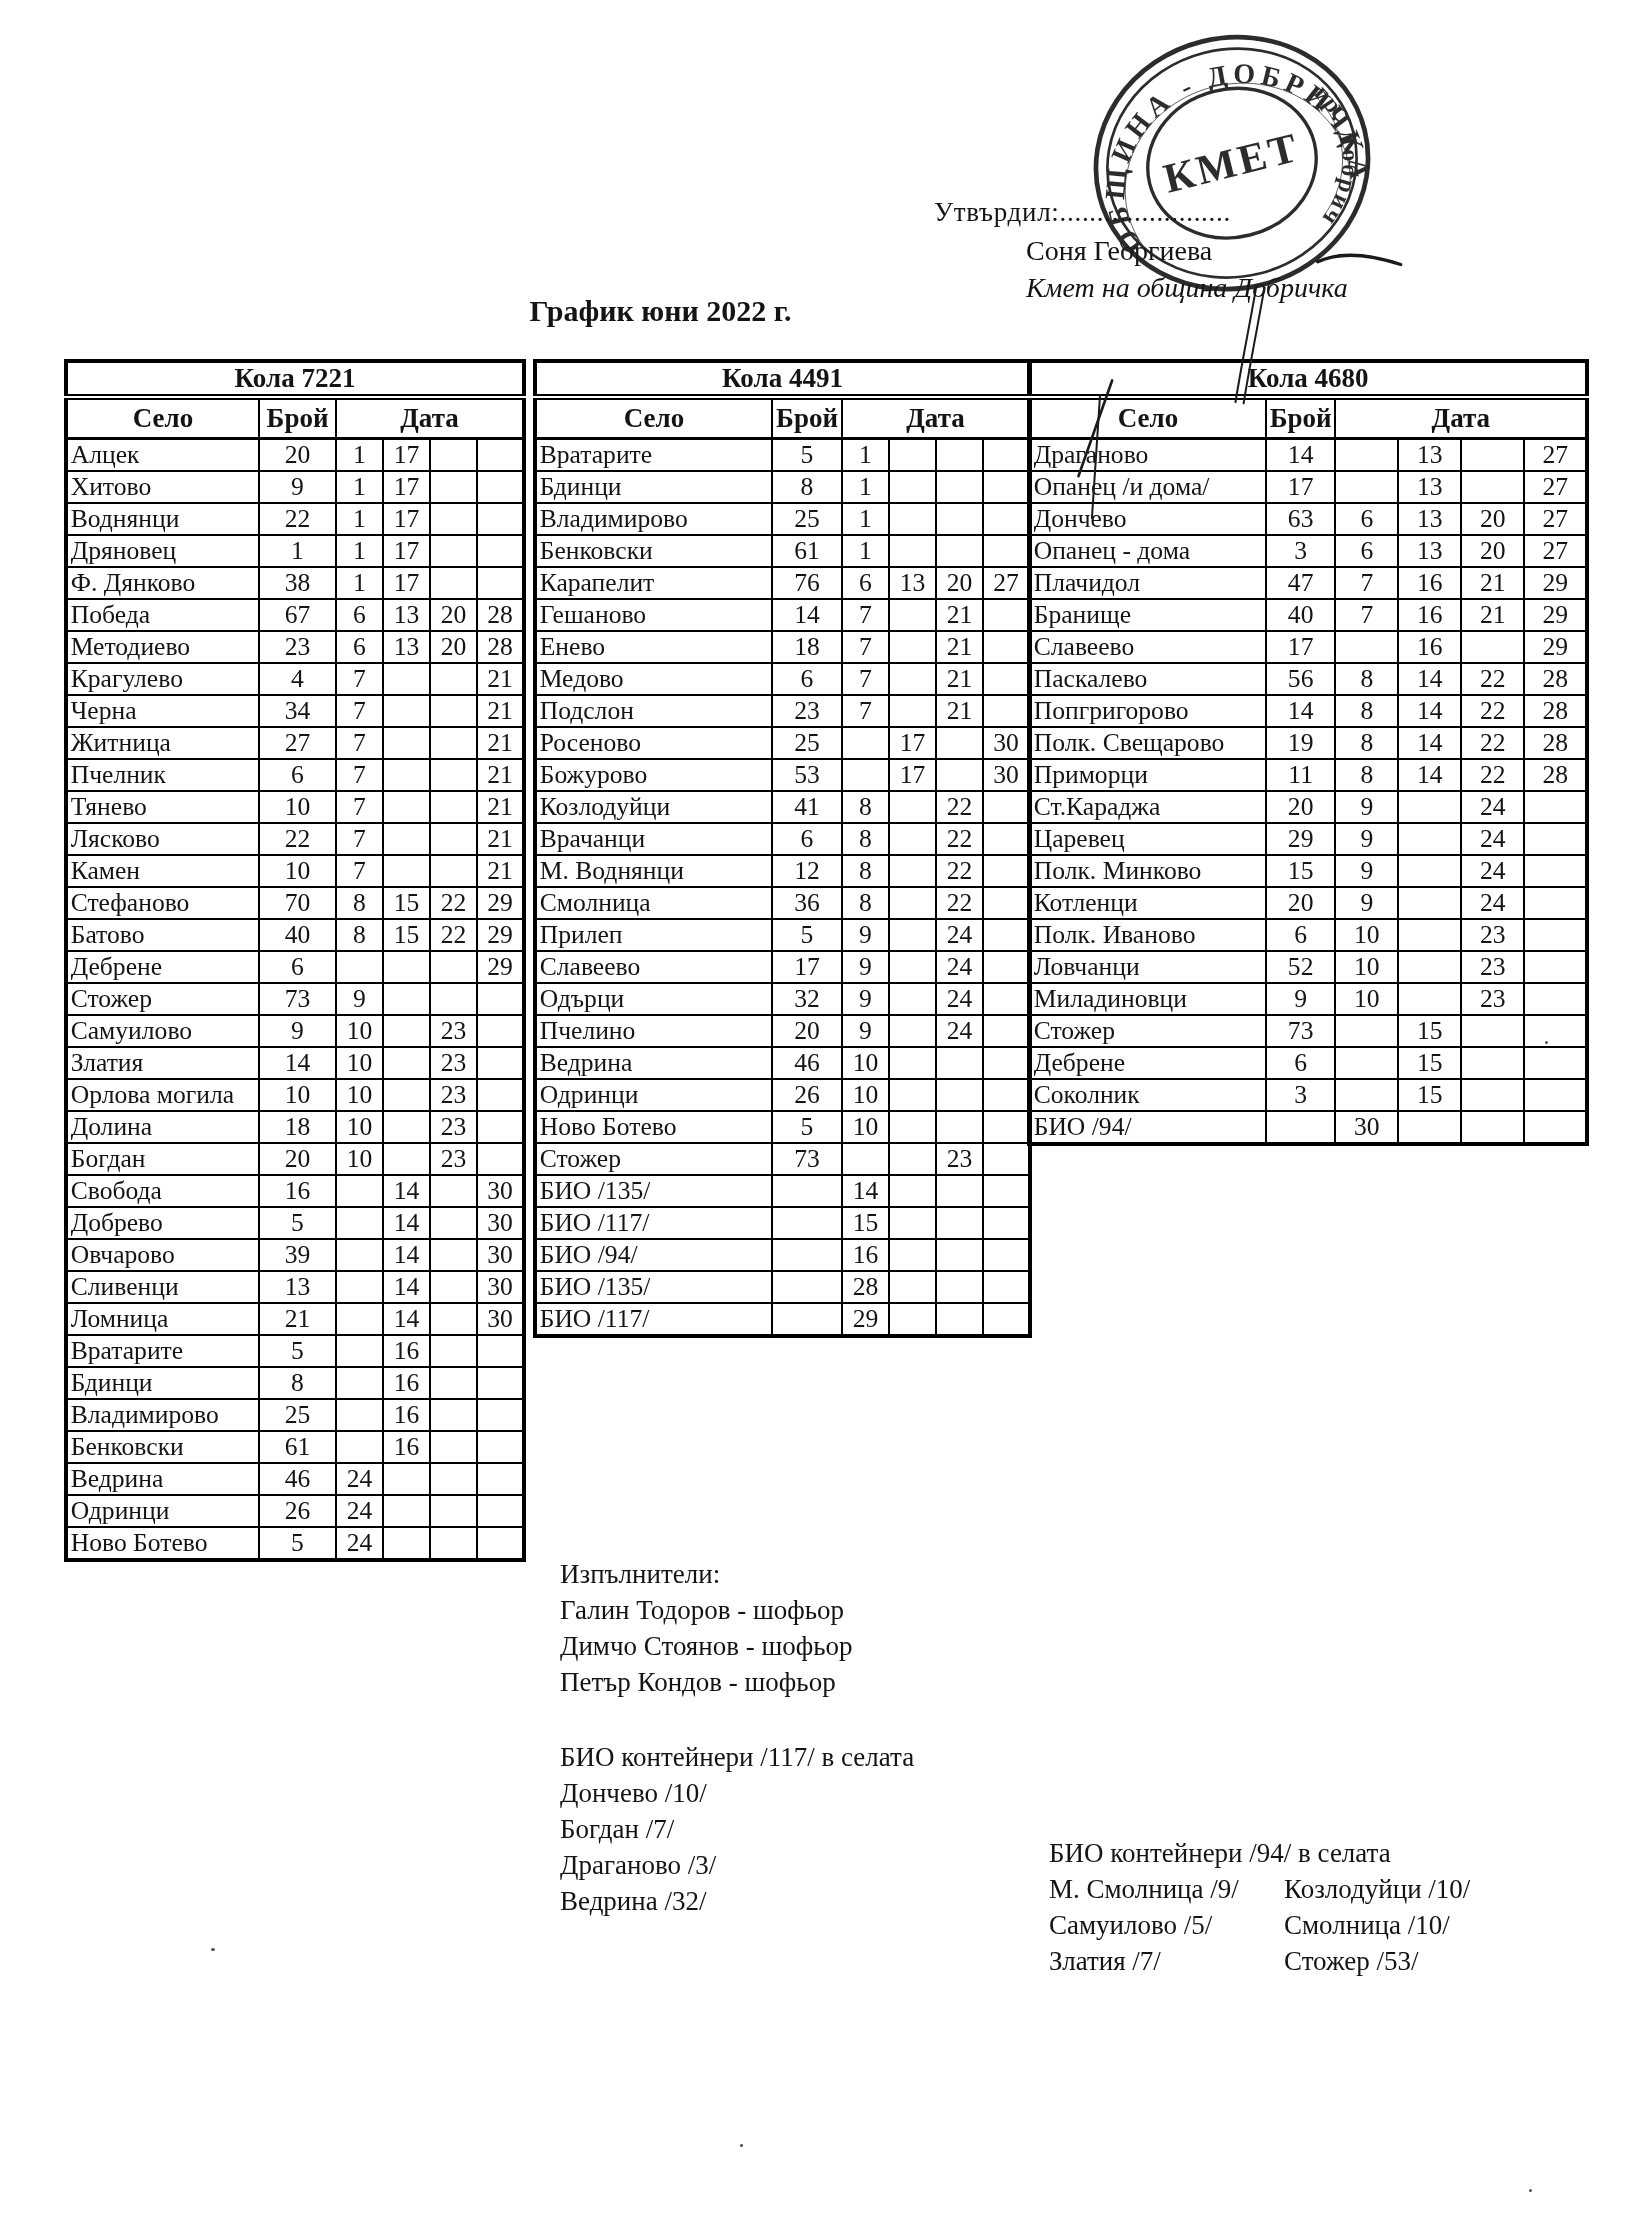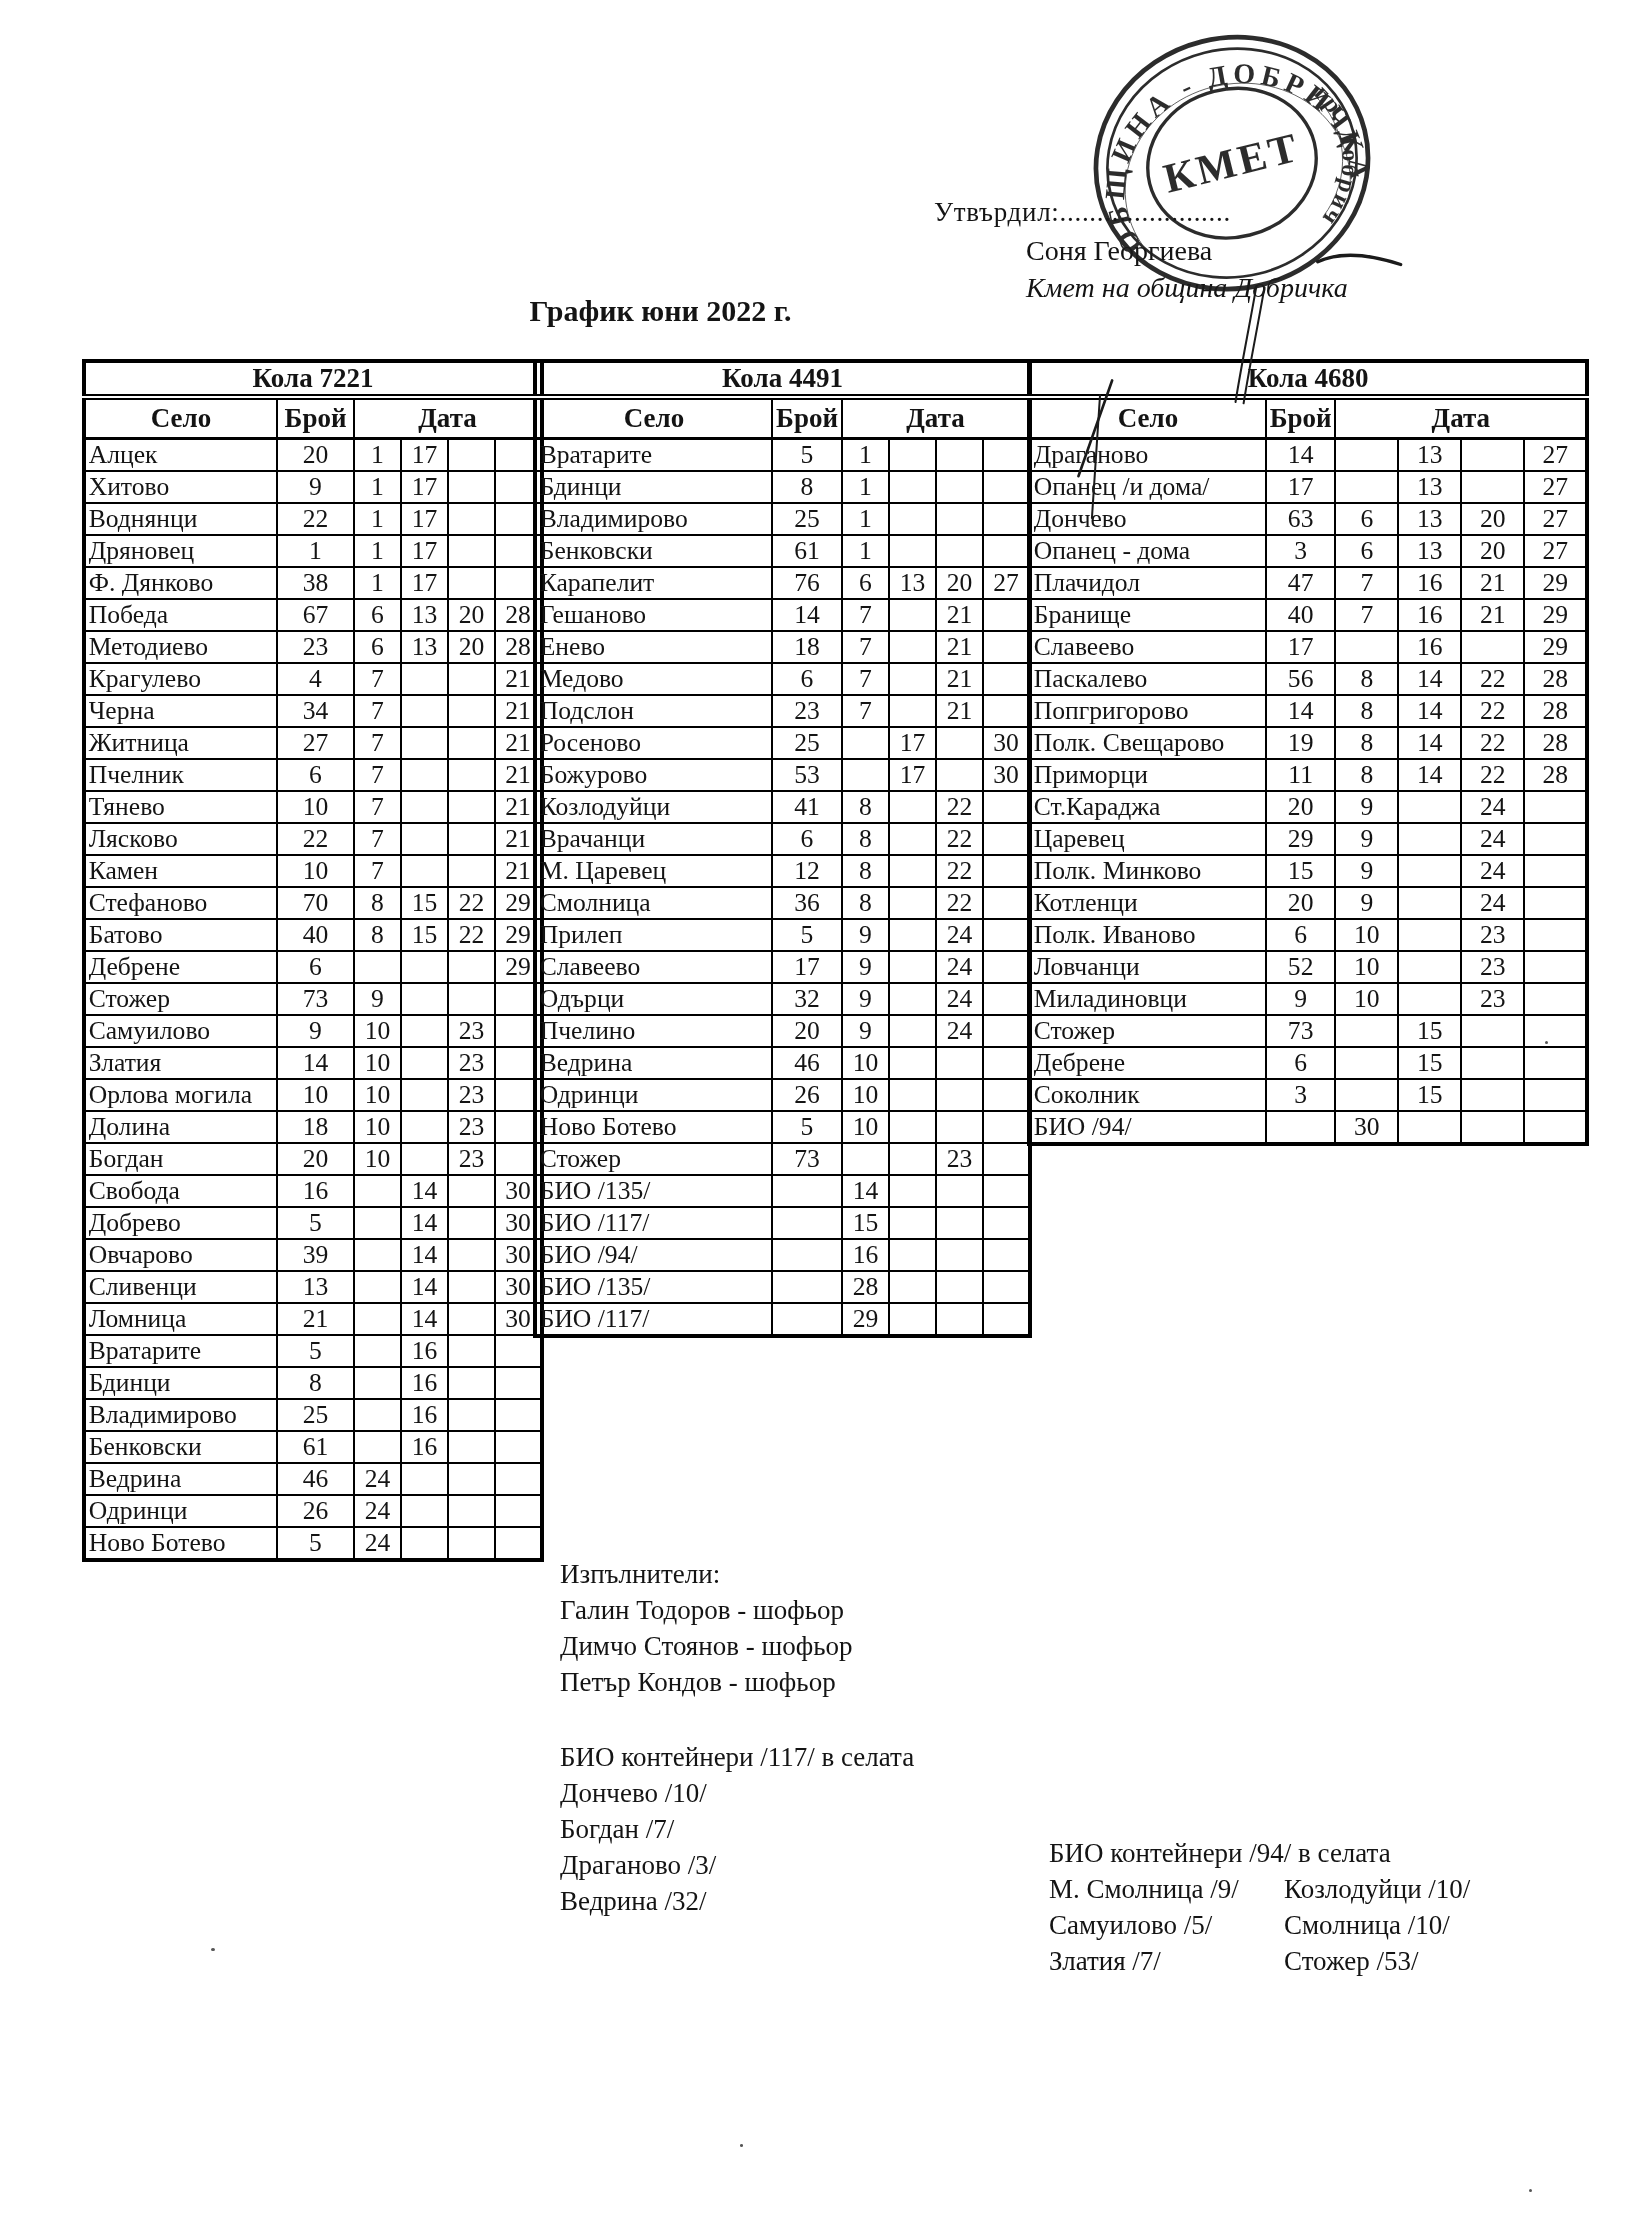--- a/index.html
+++ b/index.html
@@ -14,21 +14,21 @@
   
   .approval-label{position:absolute;left:934px;top:197px;font-size:27px;letter-spacing:0.7px;white-space:nowrap;}
   .approval-name{position:absolute;left:1026px;top:235px;font-size:28px;white-space:nowrap;}
   .approval-role{position:absolute;left:1026px;top:272px;font-size:28px;font-style:italic;white-space:nowrap;}
   
   .stamp{position:absolute;left:1070px;top:15px;width:324px;height:303px;z-index:5;opacity:.92;}
   
   .doc-title{position:absolute;left:445px;top:294px;width:431px;text-align:center;font-size:30px;font-weight:bold;white-space:nowrap;}
   
   .tablewrap{position:absolute;top:359px;z-index:1;}
-  .tw0{left:82px;}
+  .tw0{left:64px;}
   .tw1{left:533px;}
   .tw2{left:1027px;}
   table.sched{border-collapse:collapse;table-layout:fixed;border:4px solid #000;}
   table.sched th,table.sched td{
     border:2px solid #000;
     font-size:25.6px;line-height:1;overflow:hidden;white-space:nowrap;
     padding:0 2.7px;
   }
   table.sched th{font-weight:bold;}
   tr.banner th{height:31px;font-size:27px;border-bottom:6px double #000;}
@@ -507,21 +507,21 @@
           </tr>
           <tr>
             <td class="v">Врачанци</td>
             <td class="n">6</td>
             <td class="n">8</td>
             <td class="n"></td>
             <td class="n">22</td>
             <td class="n"></td>
           </tr>
           <tr>
-            <td class="v">М. Царевец</td>
+            <td class="v">М. Воднянци</td>
             <td class="n">12</td>
             <td class="n">8</td>
             <td class="n"></td>
             <td class="n">22</td>
             <td class="n"></td>
           </tr>
           <tr>
             <td class="v">Смолница</td>
             <td class="n">36</td>
             <td class="n">8</td>

